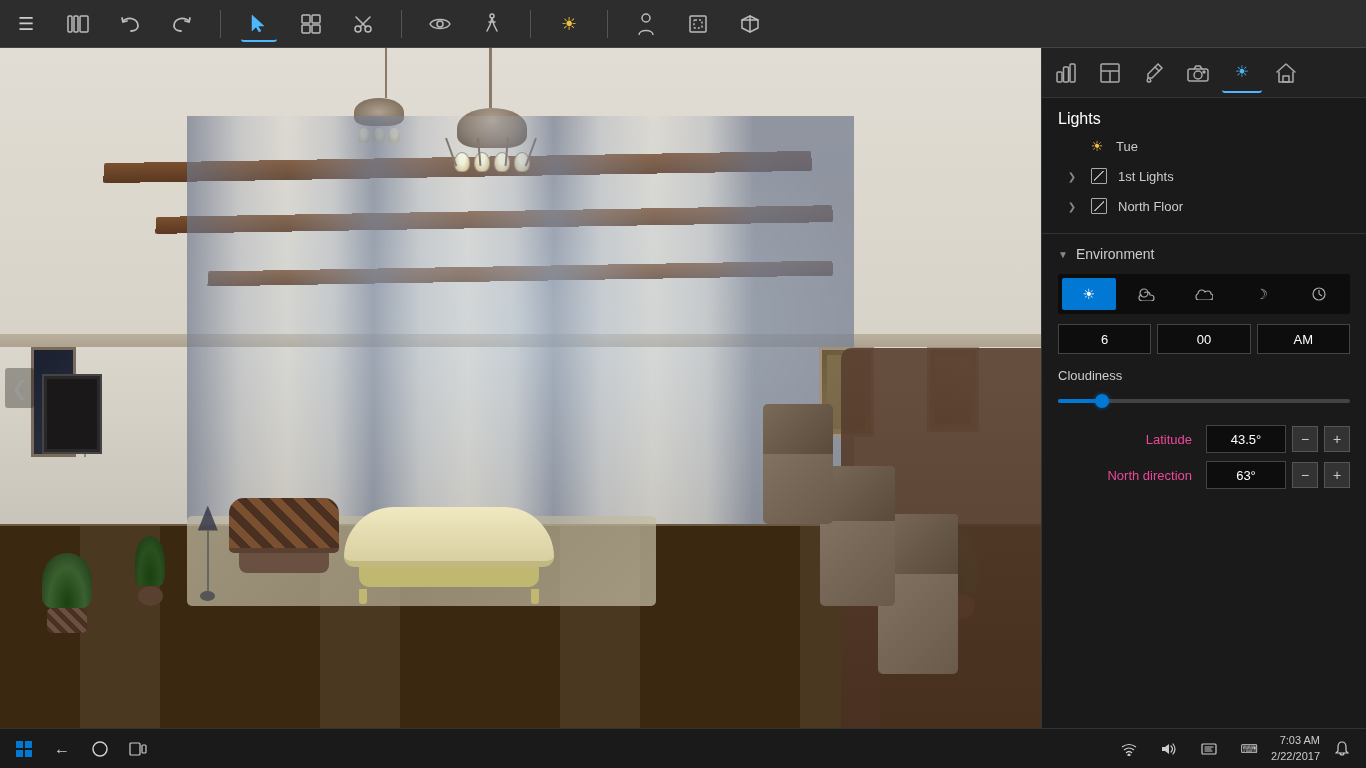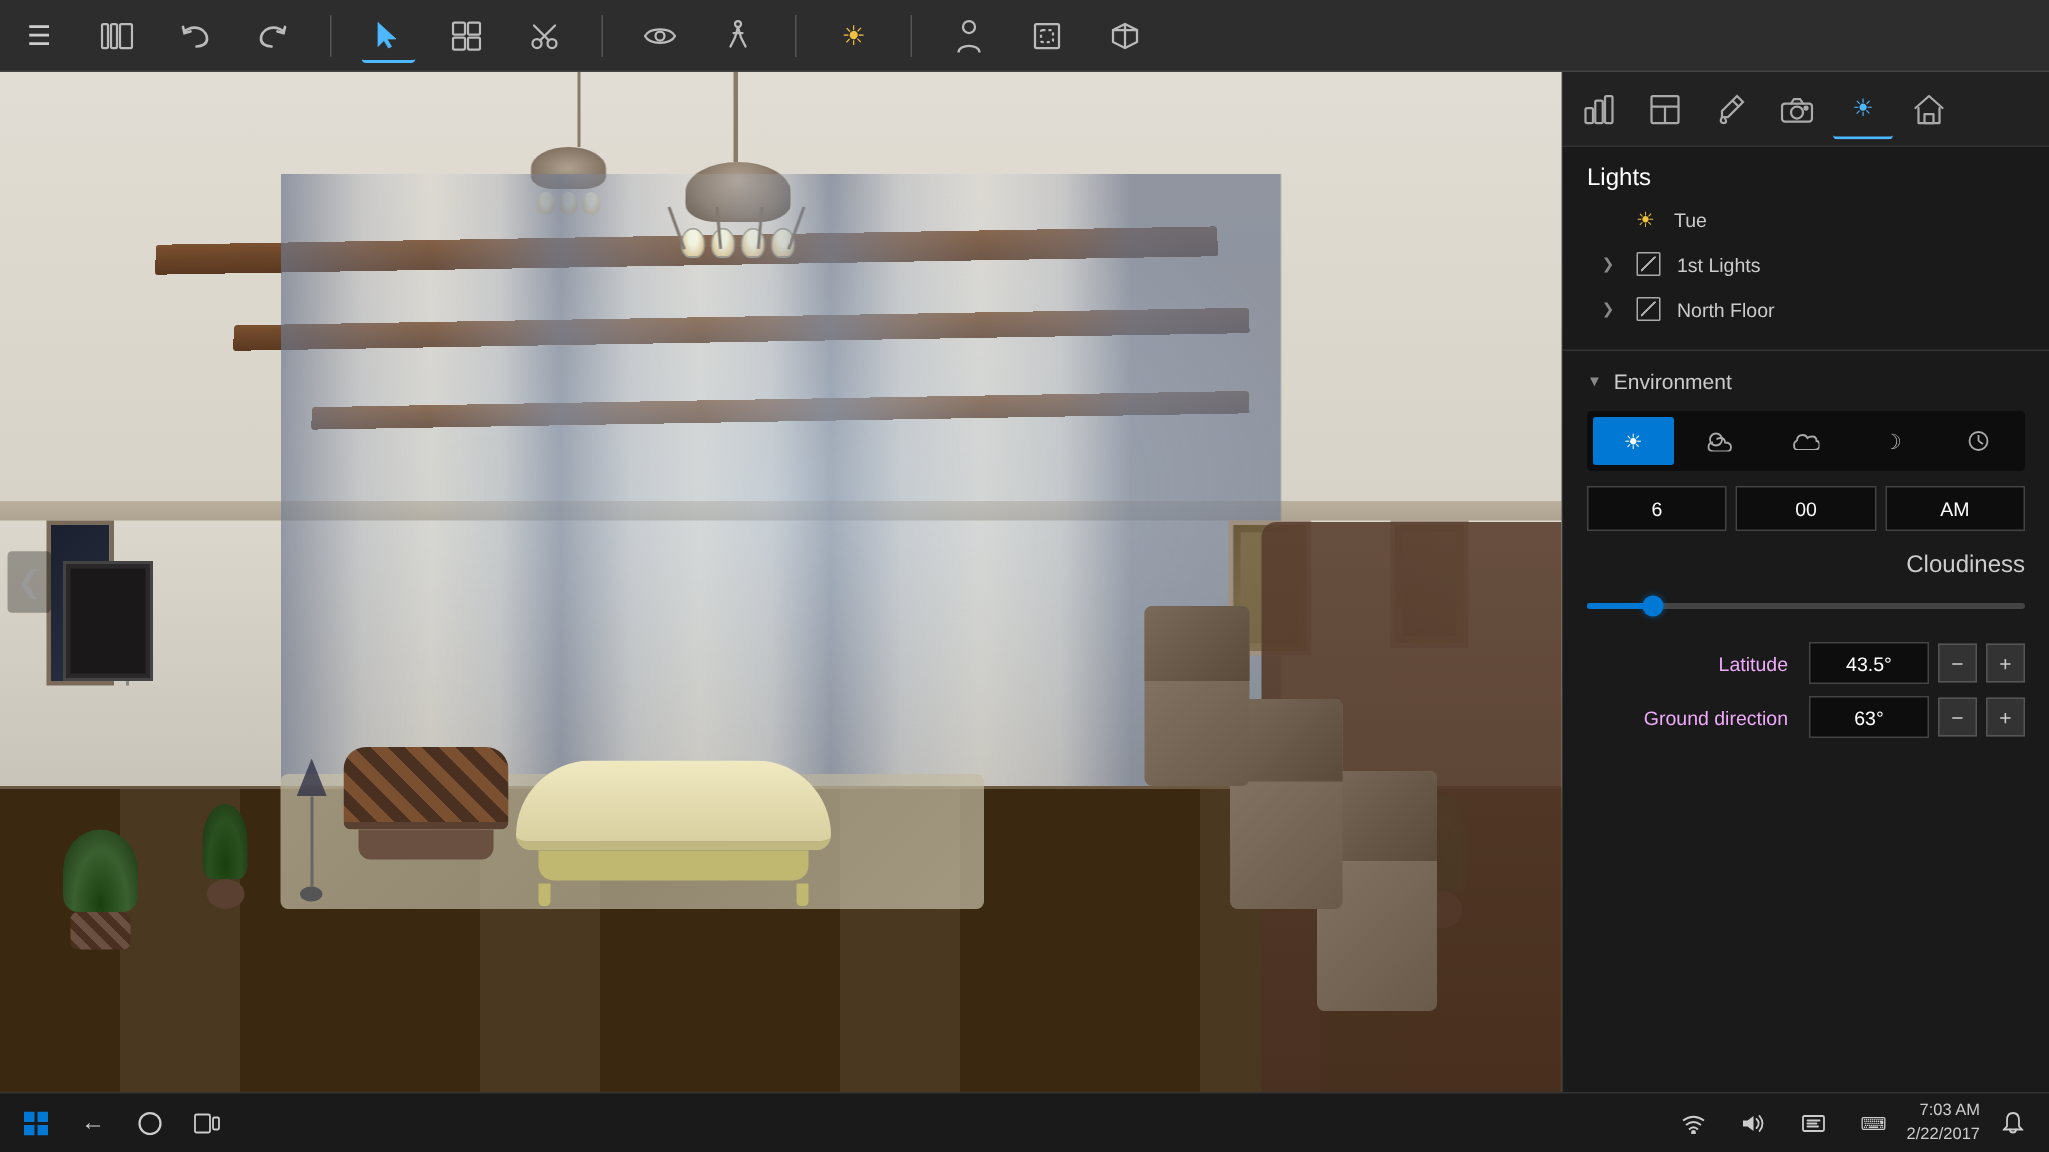--- a/index.html
+++ b/index.html
@@ -228,23 +228,22 @@
       text-align: center;
       font-size: 13px;
       display: flex;
       align-items: center;
       justify-content: center;
     }
 
     
     .cloudiness-label {
       color: #ccc;
-      font-size: 16px;
+      font-size: 13px;
       margin-bottom: 8px;
-      text-align: right;
     }
     .slider-container {
       position: relative;
       height: 20px;
       margin-bottom: 14px;
       display: flex;
       align-items: center;
     }
     .slider-track {
       width: 100%;
@@ -273,21 +272,21 @@
     }
 
     
     .param-row {
       display: flex;
       align-items: center;
       margin-bottom: 8px;
       gap: 6px;
     }
     .param-label {
-      color: #f0abfc;
+      color: #ec4899;
       font-size: 13px;
       flex: 1;
       text-align: right;
       padding-right: 8px;
     }
     .param-input {
       width: 80px;
       height: 28px;
       background: #0d0d0d;
       border: 1px solid #444;
@@ -686,21 +685,21 @@
         </div>
 
         <div class="param-row">
           <span class="param-label">Latitude</span>
           <input class="param-input" type="text" value="43.5°" style="">
           <div class="param-btn">−</div>
           <div class="param-btn">+</div>
         </div>
 
         <div class="param-row">
-          <span class="param-label">Ground direction</span>
+          <span class="param-label">North direction</span>
           <input class="param-input" type="text" value="63°" style="">
           <div class="param-btn">−</div>
           <div class="param-btn">+</div>
         </div>
 
       </div>
     </div>
   </div>
 </div>
 

